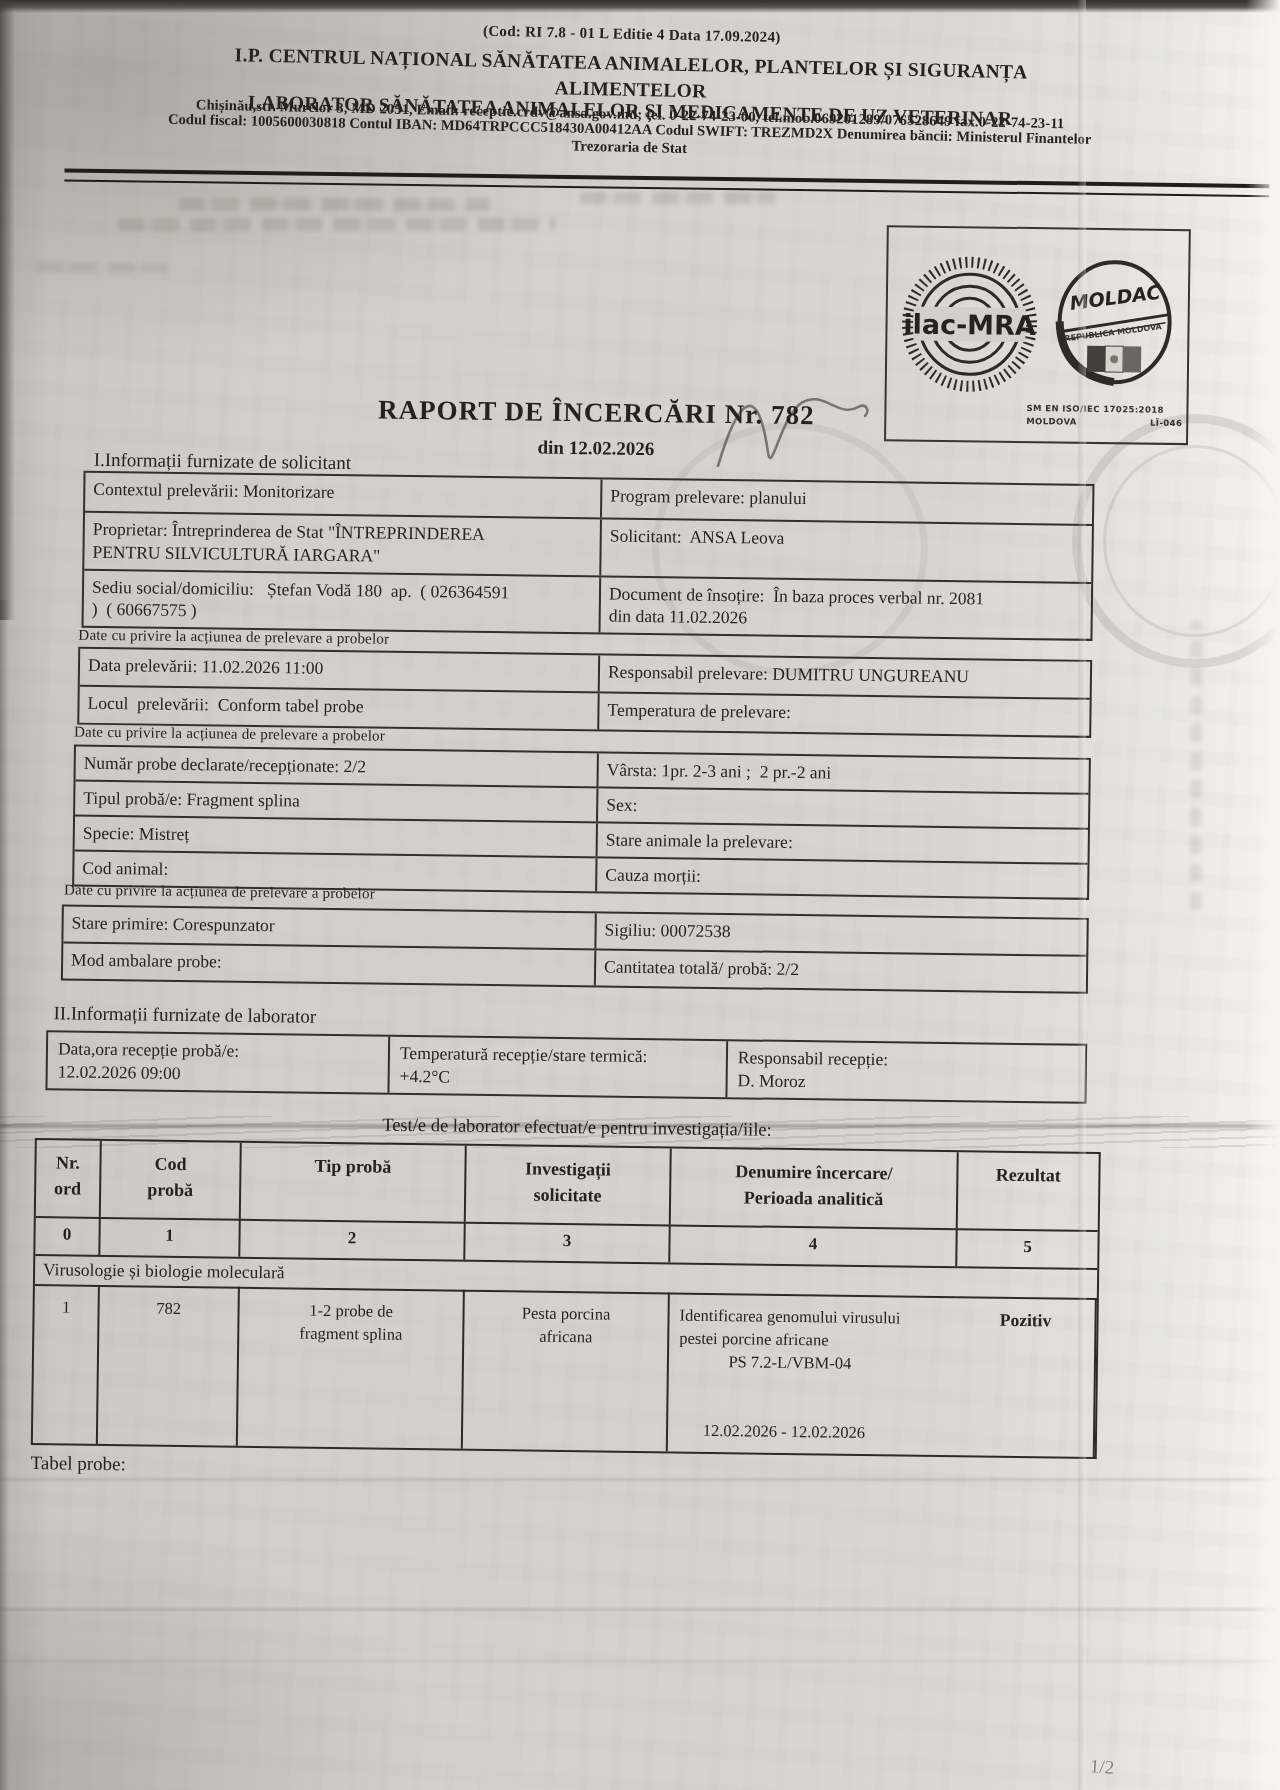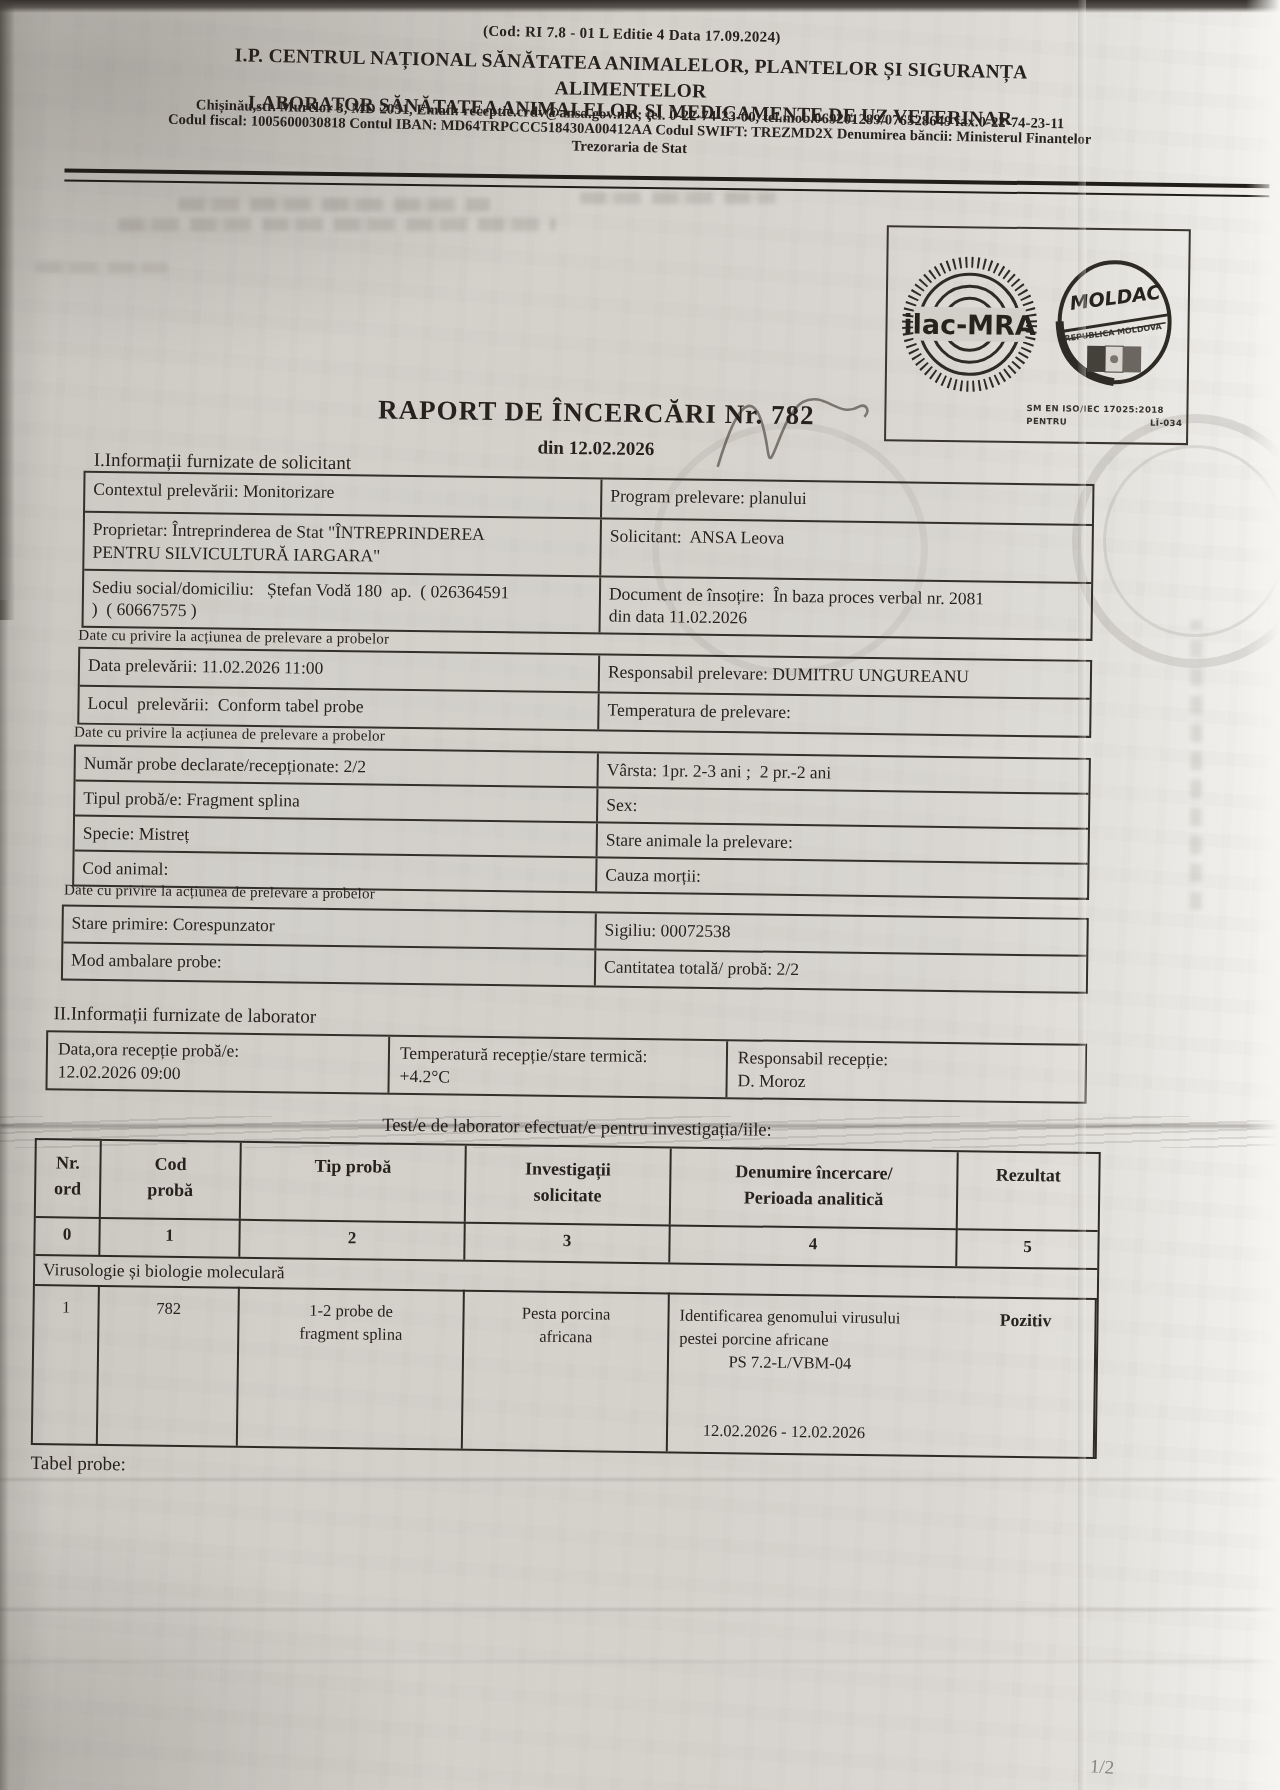--- a/index.html
+++ b/index.html
@@ -178,22 +178,22 @@
         <g>
           <rect x="34" y="90" width="18" height="26" fill="#44403a"></rect>
           <rect x="52" y="90" width="18" height="26" fill="#d8d5cf" stroke="#44403a" stroke-width="1"></rect>
           <rect x="70" y="90" width="18" height="26" fill="#6b665f"></rect>
           <circle cx="61" cy="103" r="4" fill="#7a756d"></circle>
         </g>
       </svg>
       <div class="acc-small">
         <div>SM EN ISO/IEC 17025:2018</div>
         <div class="row2">
-          <span>PENTRU</span>
-          <span>LÎ-034</span>
+          <span>MOLDOVA</span>
+          <span>LÎ-046</span>
         </div>
       </div>
     </div>
 
     <svg class="sig" width="170" height="105" viewBox="0 0 170 105">
       <path d="M12 86 C 34 8, 52 6, 62 70 C 66 96, 74 34, 96 20 C 118 8, 132 36, 152 24 C 160 20, 164 28, 158 34" fill="none" stroke="#3d3830" stroke-width="2.6"></path>
     </svg>
 
     <div class="title">RAPORT  DE  ÎNCERCĂRI Nr. 782</div>
     <div class="title-date">din 12.02.2026</div>

